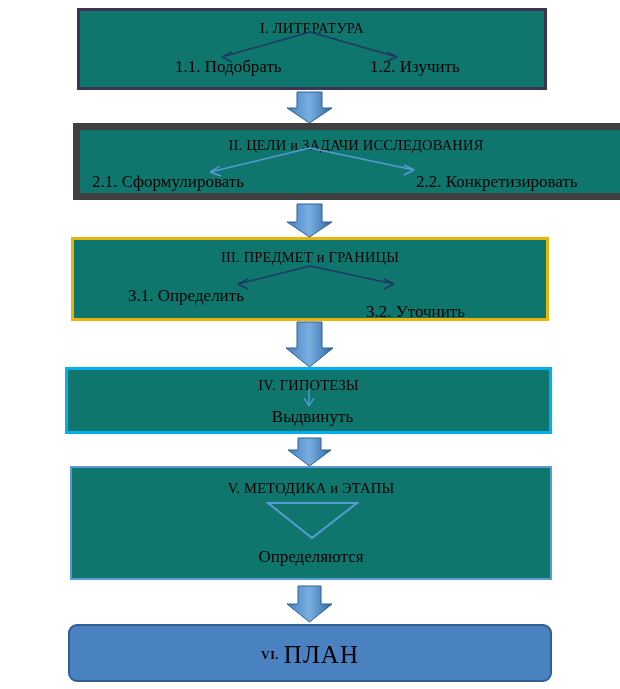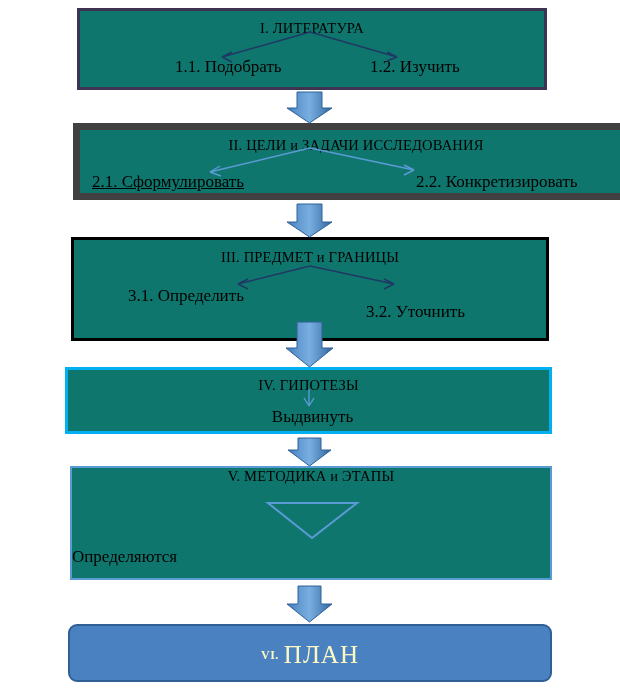--- a/index.html
+++ b/index.html
@@ -50,60 +50,60 @@
   #node-1 .title { top: 9px; }
   #node-1 .sub-left  { left: 95px;  top: 46px; }
   #node-1 .sub-right { left: 290px; top: 46px; }
 
   
   #node-2 {
     left: 73px; top: 123px; width: 566px; height: 77px;
     border: 7px solid #404040;
   }
   #node-2 .title { top: 7px; }
-  #node-2 .sub-left  { left: 12px;  top: 42px; text-decoration: underline; }
+  #node-2 .sub-left  { left: 12px;  top: 42px; }
   #node-2 .sub-right { left: 288px; top: 42px; margin-left: 48px; }
 
   
   #node-3 {
-    left: 71px; top: 237px; width: 478px; height: 104px;
-    border: 3px solid #000000;
+    left: 71px; top: 237px; width: 478px; height: 84px;
+    border: 3px solid #eab308;
   }
   #node-3 .title { top: 9px; }
   #node-3 .sub-left  { left: 54px;  top: 46px; text-align: center; }
   #node-3 .sub-right { left: 292px; top: 46px; margin-top: 16px; }
 
   
   #node-4 {
     left: 65px; top: 367px; width: 487px; height: 67px;
     border: 3px solid #00b0f0;
     padding-left: 41px;
   }
   #node-4 .title { top: 7px; }
   #node-4 .sub-center { left: 8px; right: 0; top: 37px; text-align: center; }
 
   
   #node-5 {
     left: 70px; top: 466px; width: 482px; height: 114px;
     border: 2px solid #5b9bd5;
   }
-  #node-5 .title { top: 0; }
-  #node-5 .sub-center { left: 0; right: 0; top: 79px; text-align: left; }
+  #node-5 .title { top: 12px; }
+  #node-5 .sub-center { left: 0; right: 0; top: 79px; text-align: center; }
 
   
   #node-6 {
     left: 68px; top: 624px; width: 484px; height: 58px;
     border: 2px solid #2e6096;
     border-radius: 9px;
     background: #4a81c0;
   }
   #node-6 .title {
     top: 0; bottom: 0; height: 58px;
     display: flex; align-items: center; justify-content: center;
-    color: #fef9c3;
+    color: #000000;
   }
   .plan-num {
     font-size: 12px;
     font-weight: bold;
     letter-spacing: .5px;
     margin-right: 5px;
   }
   .plan-word {
     font-size: 25px;
     font-weight: normal;

